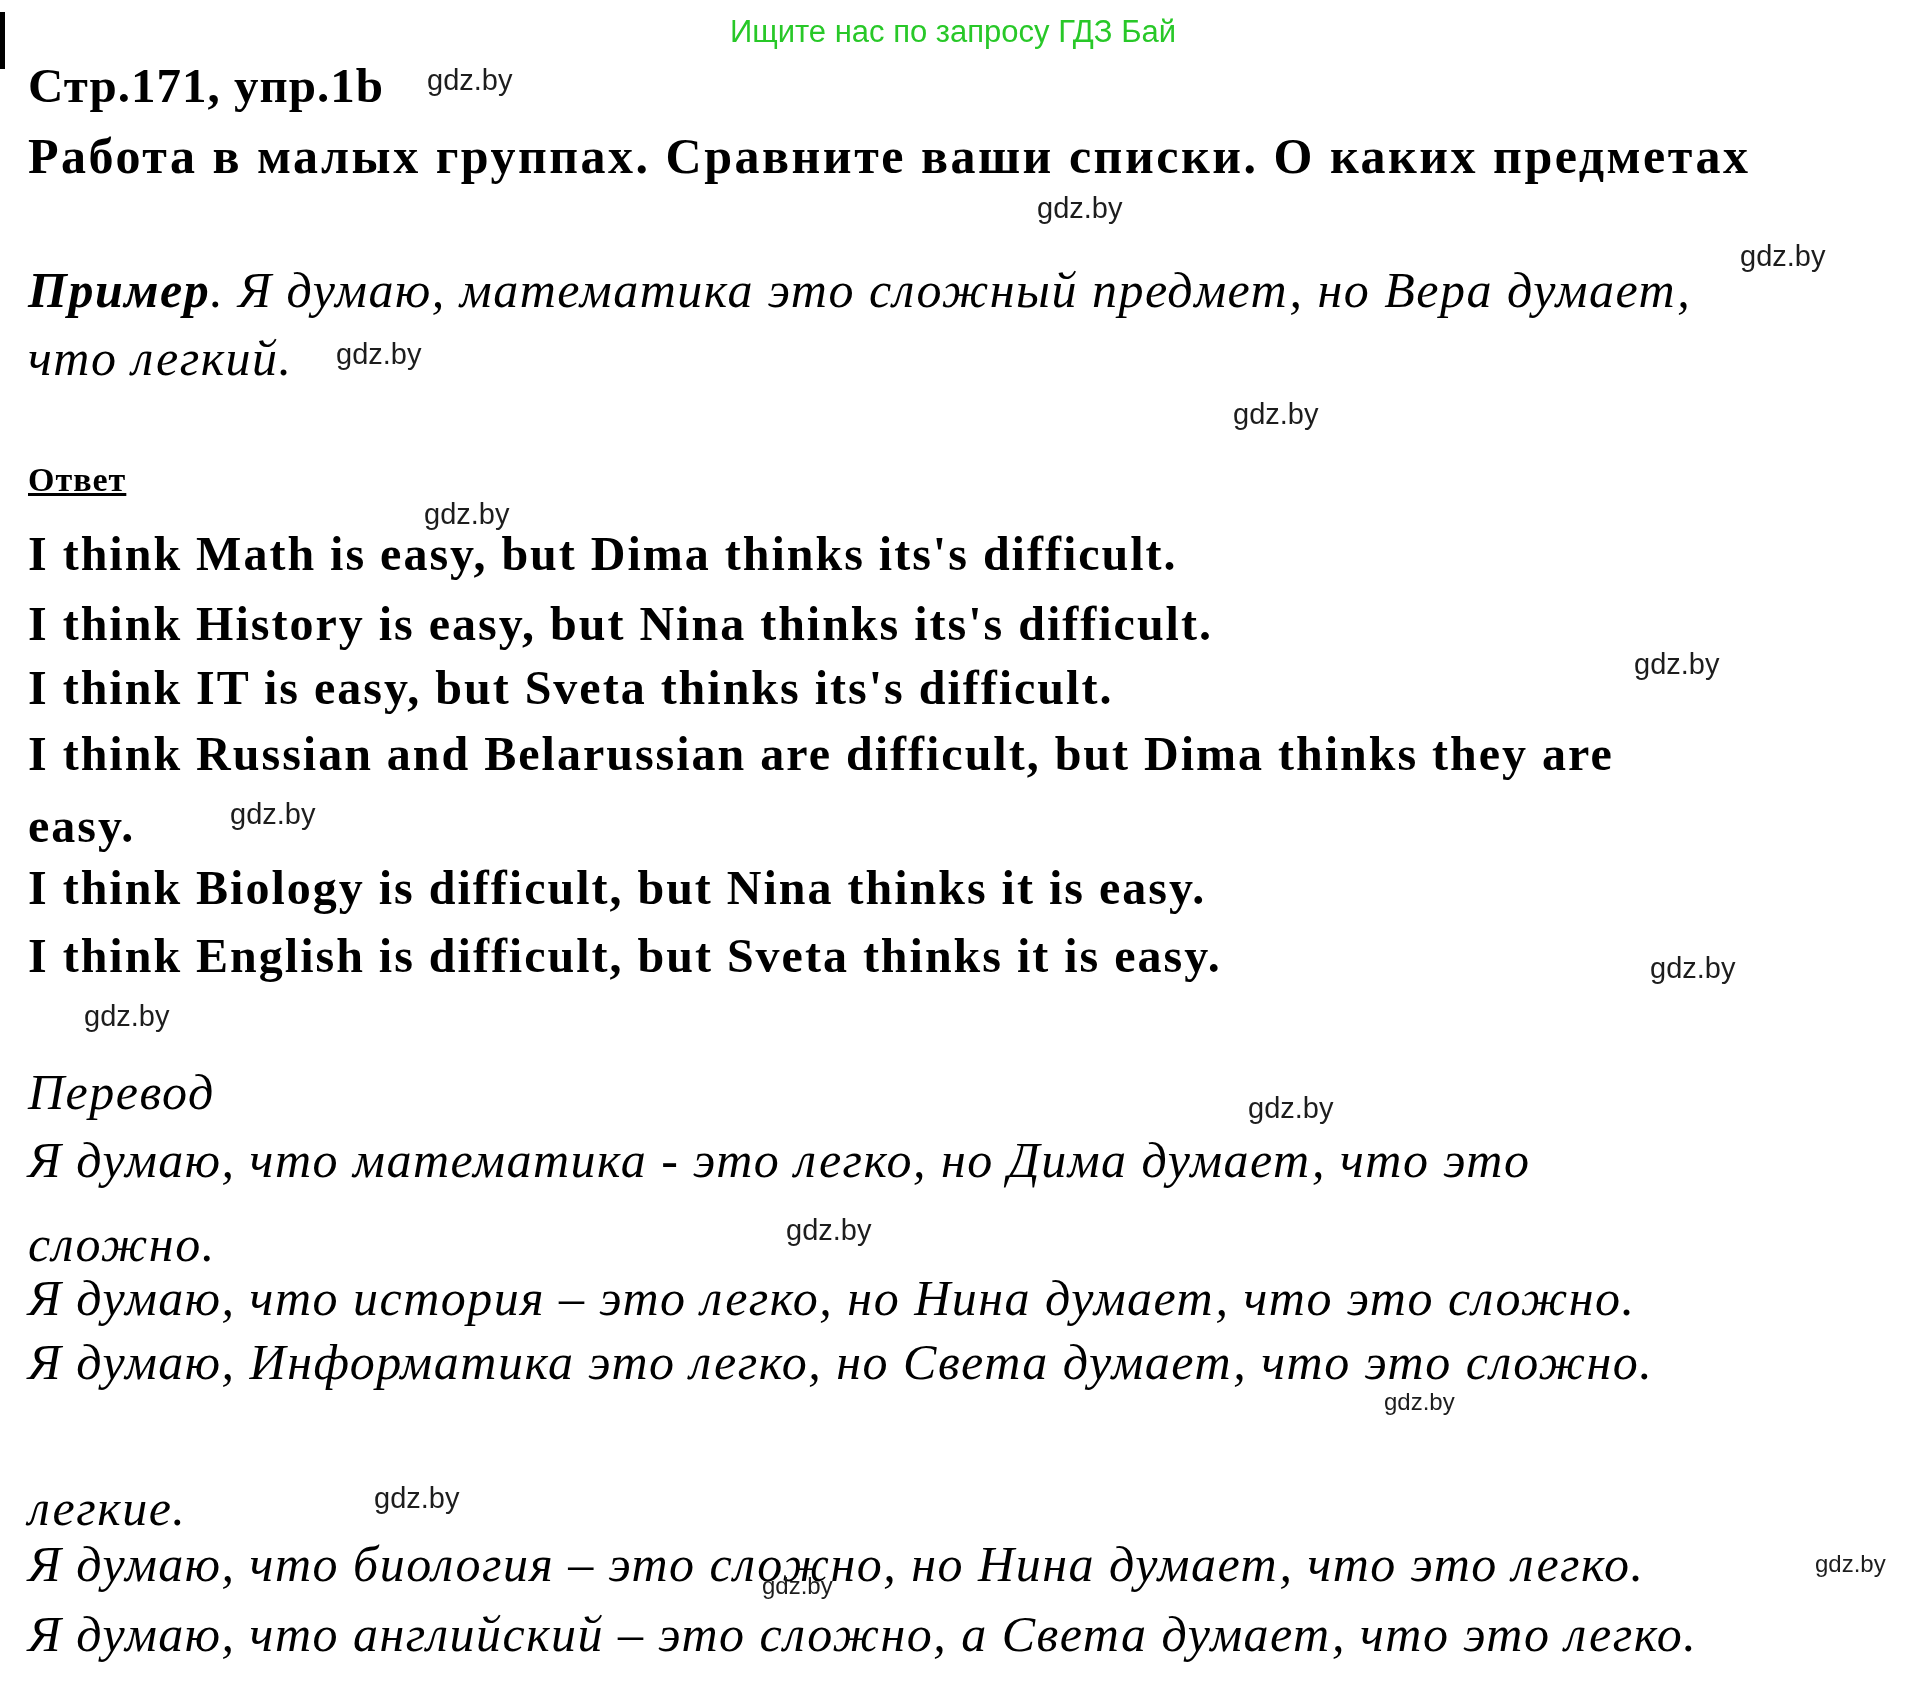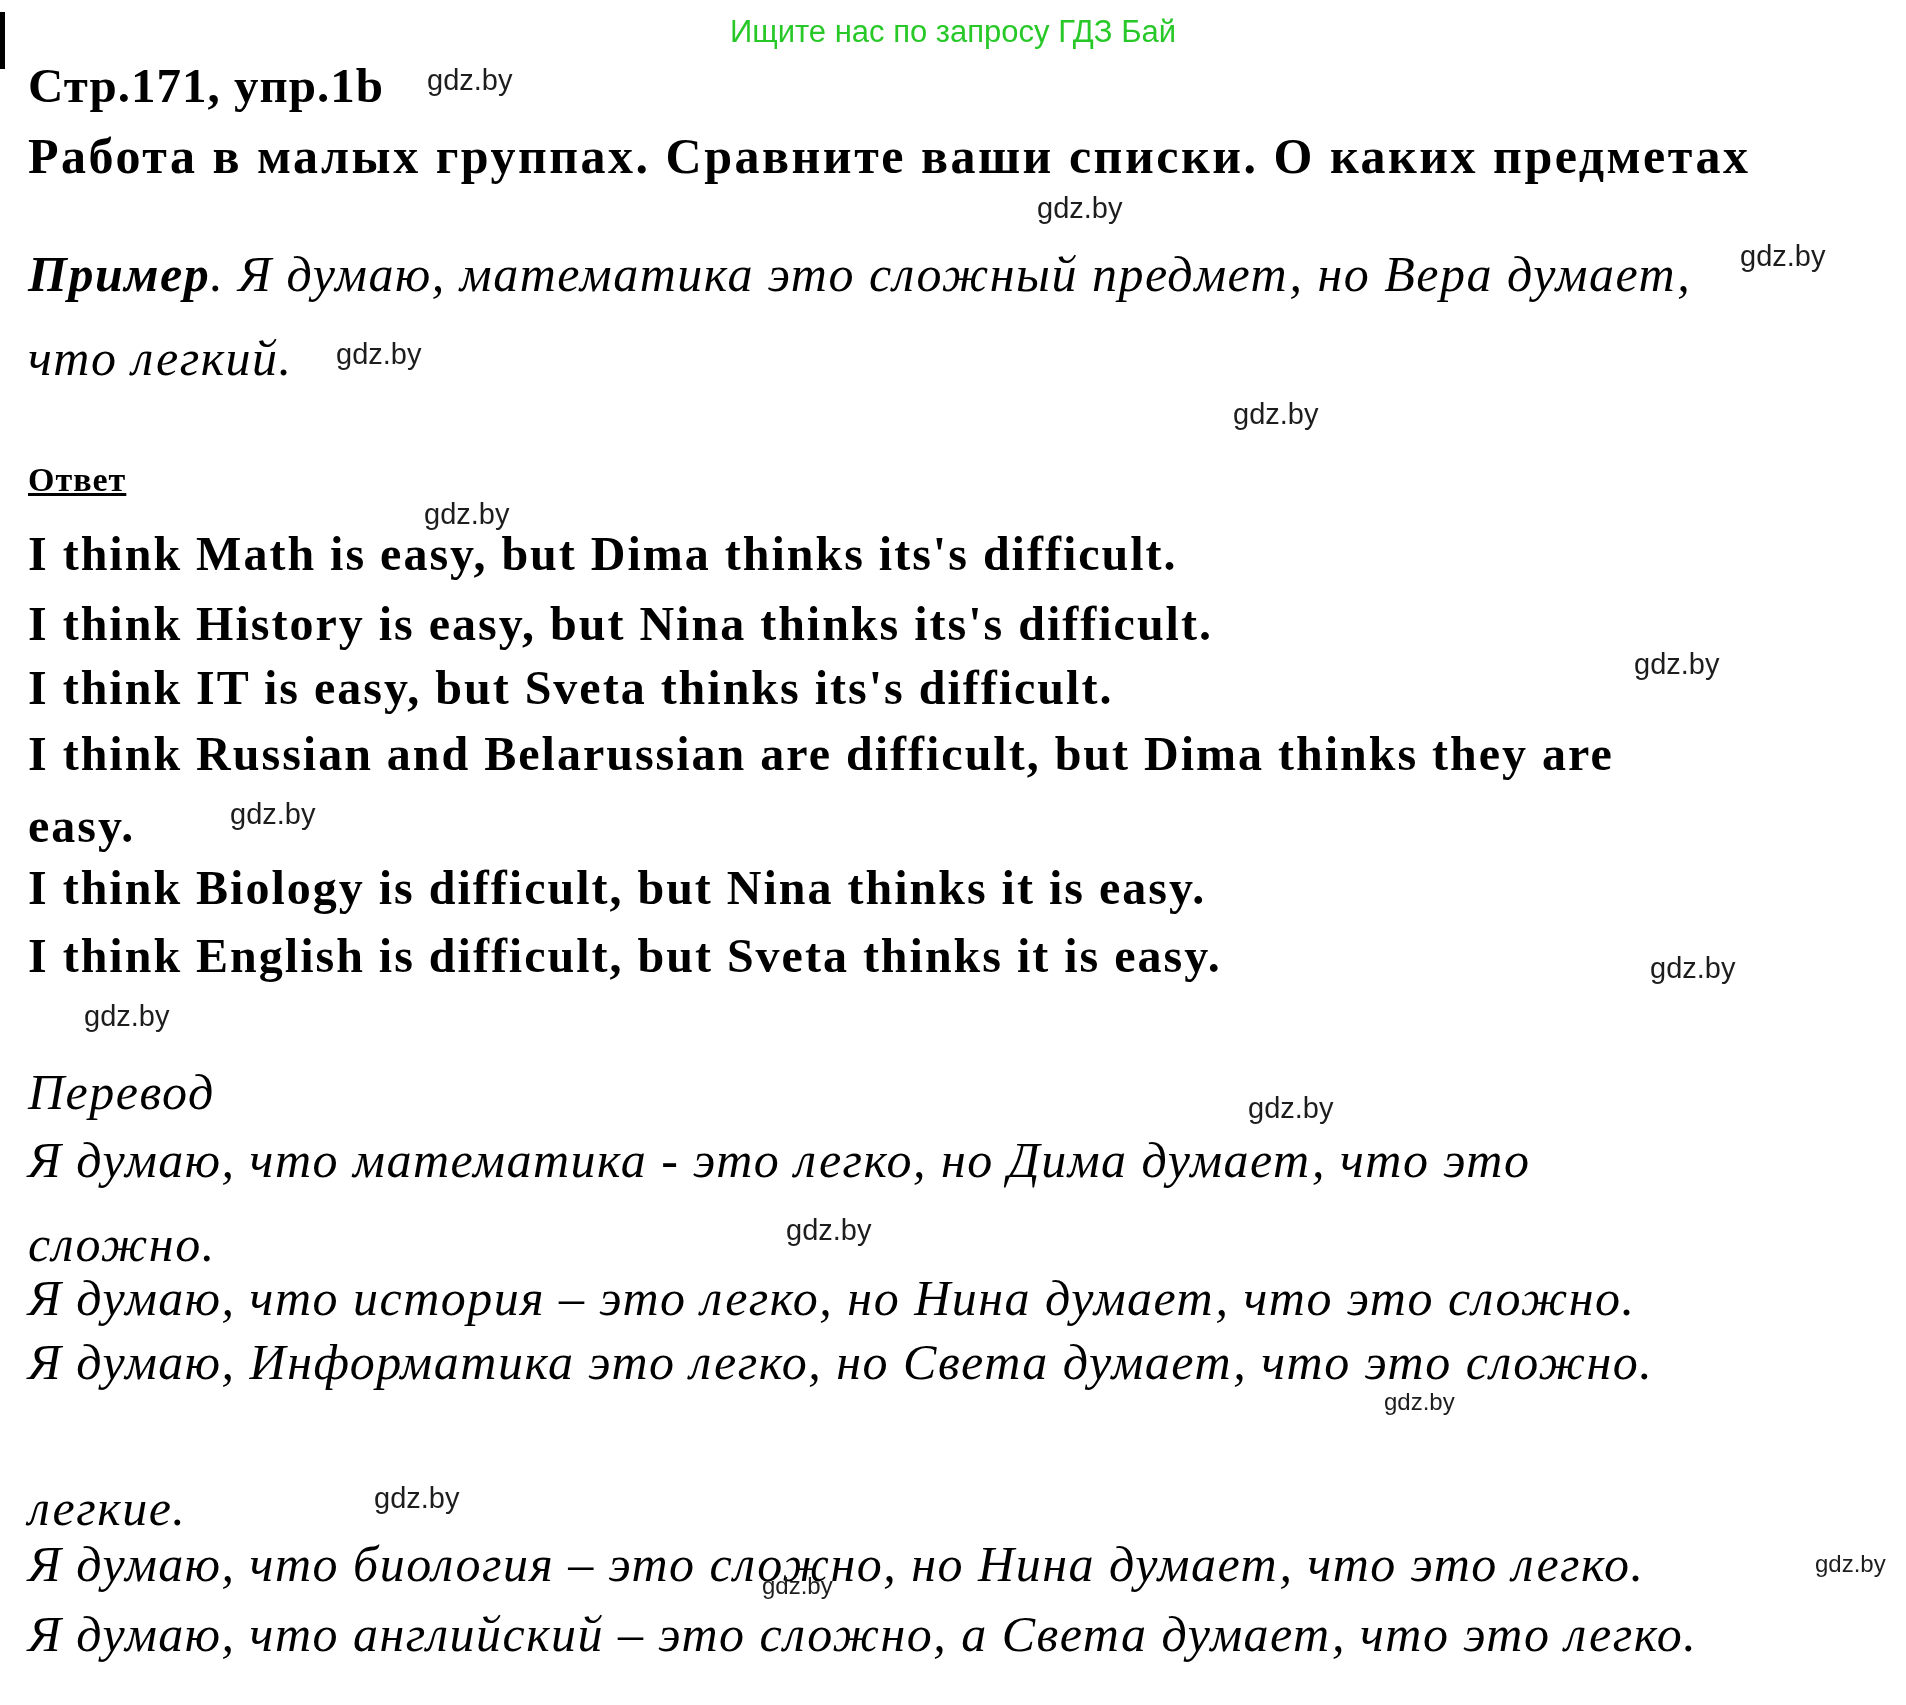--- a/index.html
+++ b/index.html
@@ -58,21 +58,21 @@
 <div class="page">
 
   <div class="edge-mark"></div>
 
   <div class="promo">Ищите нас по запросу ГДЗ Бай</div>
 
   <div class="line title" style="top:46px">Стр.171, упр.1b</div>
 
   <div class="line ru-bold" style="top:116px">Работа в малых группах. Сравните ваши списки. О каких предметах</div>
 
-  <div class="line ru-italic" style="top:234px"><span class="ex-label">Пример</span><span>. Я думаю, математика это сложный предмет, но Вера думает,</span></div>
+  <div class="line ru-italic" style="top:250px"><span class="ex-label">Пример</span><span>. Я думаю, математика это сложный предмет, но Вера думает,</span></div>
   <div class="line ru-italic" style="top:318px">что легкий.</div>
 
   <div class="line heading" style="top:448px">Ответ</div>
 
   <div class="line en-bold" style="top:514px">I think Math is easy, but Dima thinks its's difficult.</div>
   <div class="line en-bold" style="top:584px">I think History is easy, but Nina thinks its's difficult.</div>
   <div class="line en-bold" style="top:648px">I think IT is easy, but Sveta thinks its's difficult.</div>
   <div class="line en-bold" style="top:714px">I think Russian and Belarussian are difficult, but Dima thinks they are</div>
   <div class="line en-bold" style="top:786px">easy.</div>
   <div class="line en-bold" style="top:848px">I think Biology is difficult, but Nina thinks it is easy.</div>

